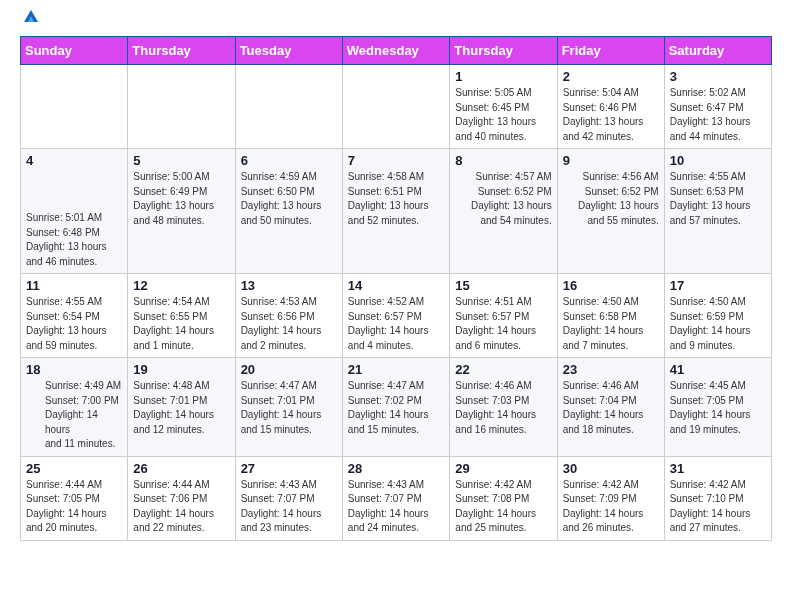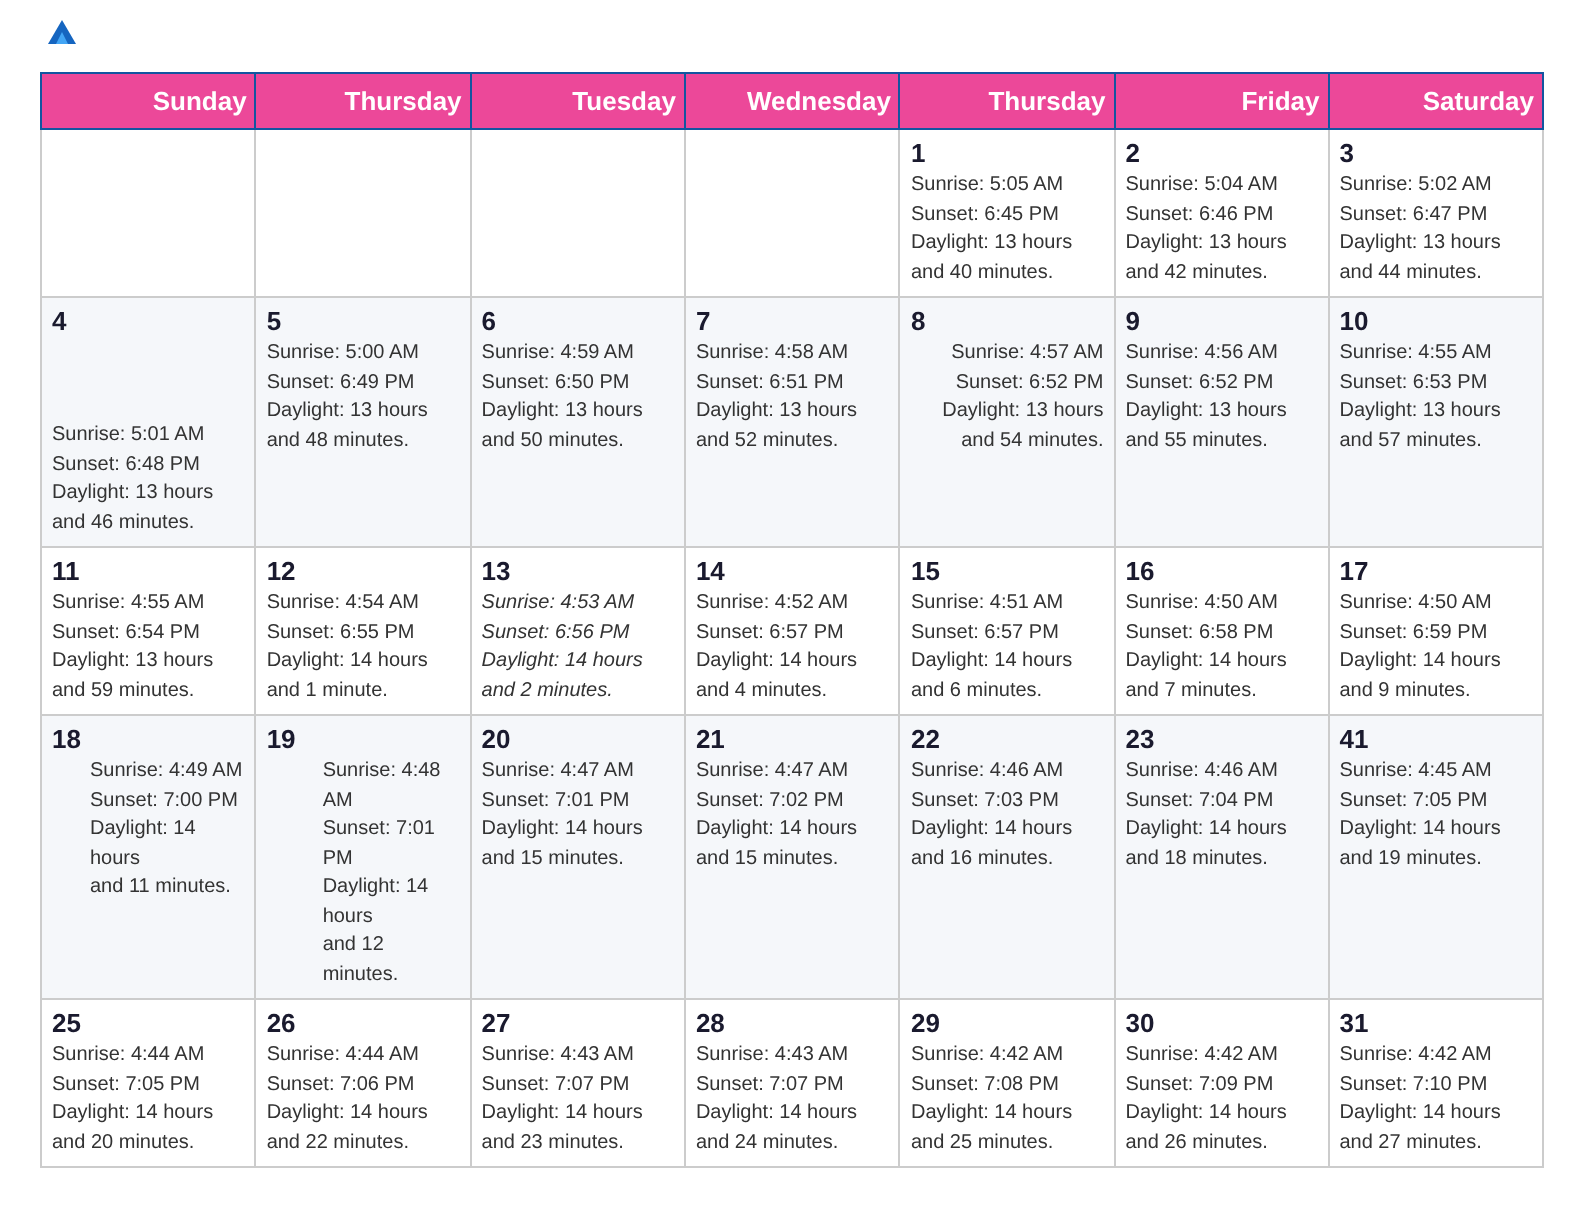--- a/index.html
+++ b/index.html
@@ -47,26 +47,26 @@
     .location-title {
       font-size: 15px;
       color: #333;
     }
     .calendar {
       width: 100%;
       border-collapse: collapse;
       border: 1px solid #ccc;
     }
     .calendar th {
-      background: #ec4899;
+      background: #d946ef;
       color: #fff;
       font-size: 13px;
       font-weight: bold;
       padding: 6px 4px;
-      text-align: right;
+      text-align: left;
       border: 1px solid #1255a0;
     }
     .calendar td {
       vertical-align: top;
       border: 1px solid #ccc;
       padding: 4px 5px;
       width: 108px;
       min-height: 80px;
       font-size: 10px;
       color: #222;
@@ -190,21 +190,21 @@
           </td>
           <td>
             <span class="day-num">8</span>
             <div class="day-info" style="white-space: pre-line; text-align: right;">Sunrise: 4:57 AM
 Sunset: 6:52 PM
 Daylight: 13 hours
 and 54 minutes.</div>
           </td>
           <td>
             <span class="day-num">9</span>
-            <div class="day-info" style="white-space: pre-line;">Sunrise: 4:56 AM
+            <div class="day-info" style="white-space: pre-line; text-align: right;">Sunrise: 4:56 AM
 Sunset: 6:52 PM
 Daylight: 13 hours
 and 55 minutes.</div>
           </td>
           <td>
             <span class="day-num">10</span>
             <div class="day-info" style="white-space: pre-line;">Sunrise: 4:55 AM
 Sunset: 6:53 PM
 Daylight: 13 hours
 and 57 minutes.</div>
@@ -220,21 +220,21 @@
           </td>
           <td>
             <span class="day-num">12</span>
             <div class="day-info" style="white-space: pre-line;">Sunrise: 4:54 AM
 Sunset: 6:55 PM
 Daylight: 14 hours
 and 1 minute.</div>
           </td>
           <td>
             <span class="day-num">13</span>
-            <div class="day-info" style="white-space: pre-line; font-style: italic;">Sunrise: 4:53 AM
+            <div class="day-info" style="white-space: pre-line;">Sunrise: 4:53 AM
 Sunset: 6:56 PM
 Daylight: 14 hours
 and 2 minutes.</div>
           </td>
           <td>
             <span class="day-num">14</span>
             <div class="day-info" style="white-space: pre-line;">Sunrise: 4:52 AM
 Sunset: 6:57 PM
 Daylight: 14 hours
 and 4 minutes.</div>
@@ -264,21 +264,21 @@
         <tr>
           <td>
             <span class="day-num">18</span>
             <div class="day-info" style="white-space: pre-line; margin-left: 19px;">Sunrise: 4:49 AM
 Sunset: 7:00 PM
 Daylight: 14 hours
 and 11 minutes.</div>
           </td>
           <td>
             <span class="day-num">19</span>
-            <div class="day-info" style="white-space: pre-line; margin-left: 28px;">Sunrise: 4:48 AM
+            <div class="day-info" style="white-space: pre-line;">Sunrise: 4:48 AM
 Sunset: 7:01 PM
 Daylight: 14 hours
 and 12 minutes.</div>
           </td>
           <td>
             <span class="day-num">20</span>
             <div class="day-info" style="white-space: pre-line;">Sunrise: 4:47 AM
 Sunset: 7:01 PM
 Daylight: 14 hours
 and 15 minutes.</div>

